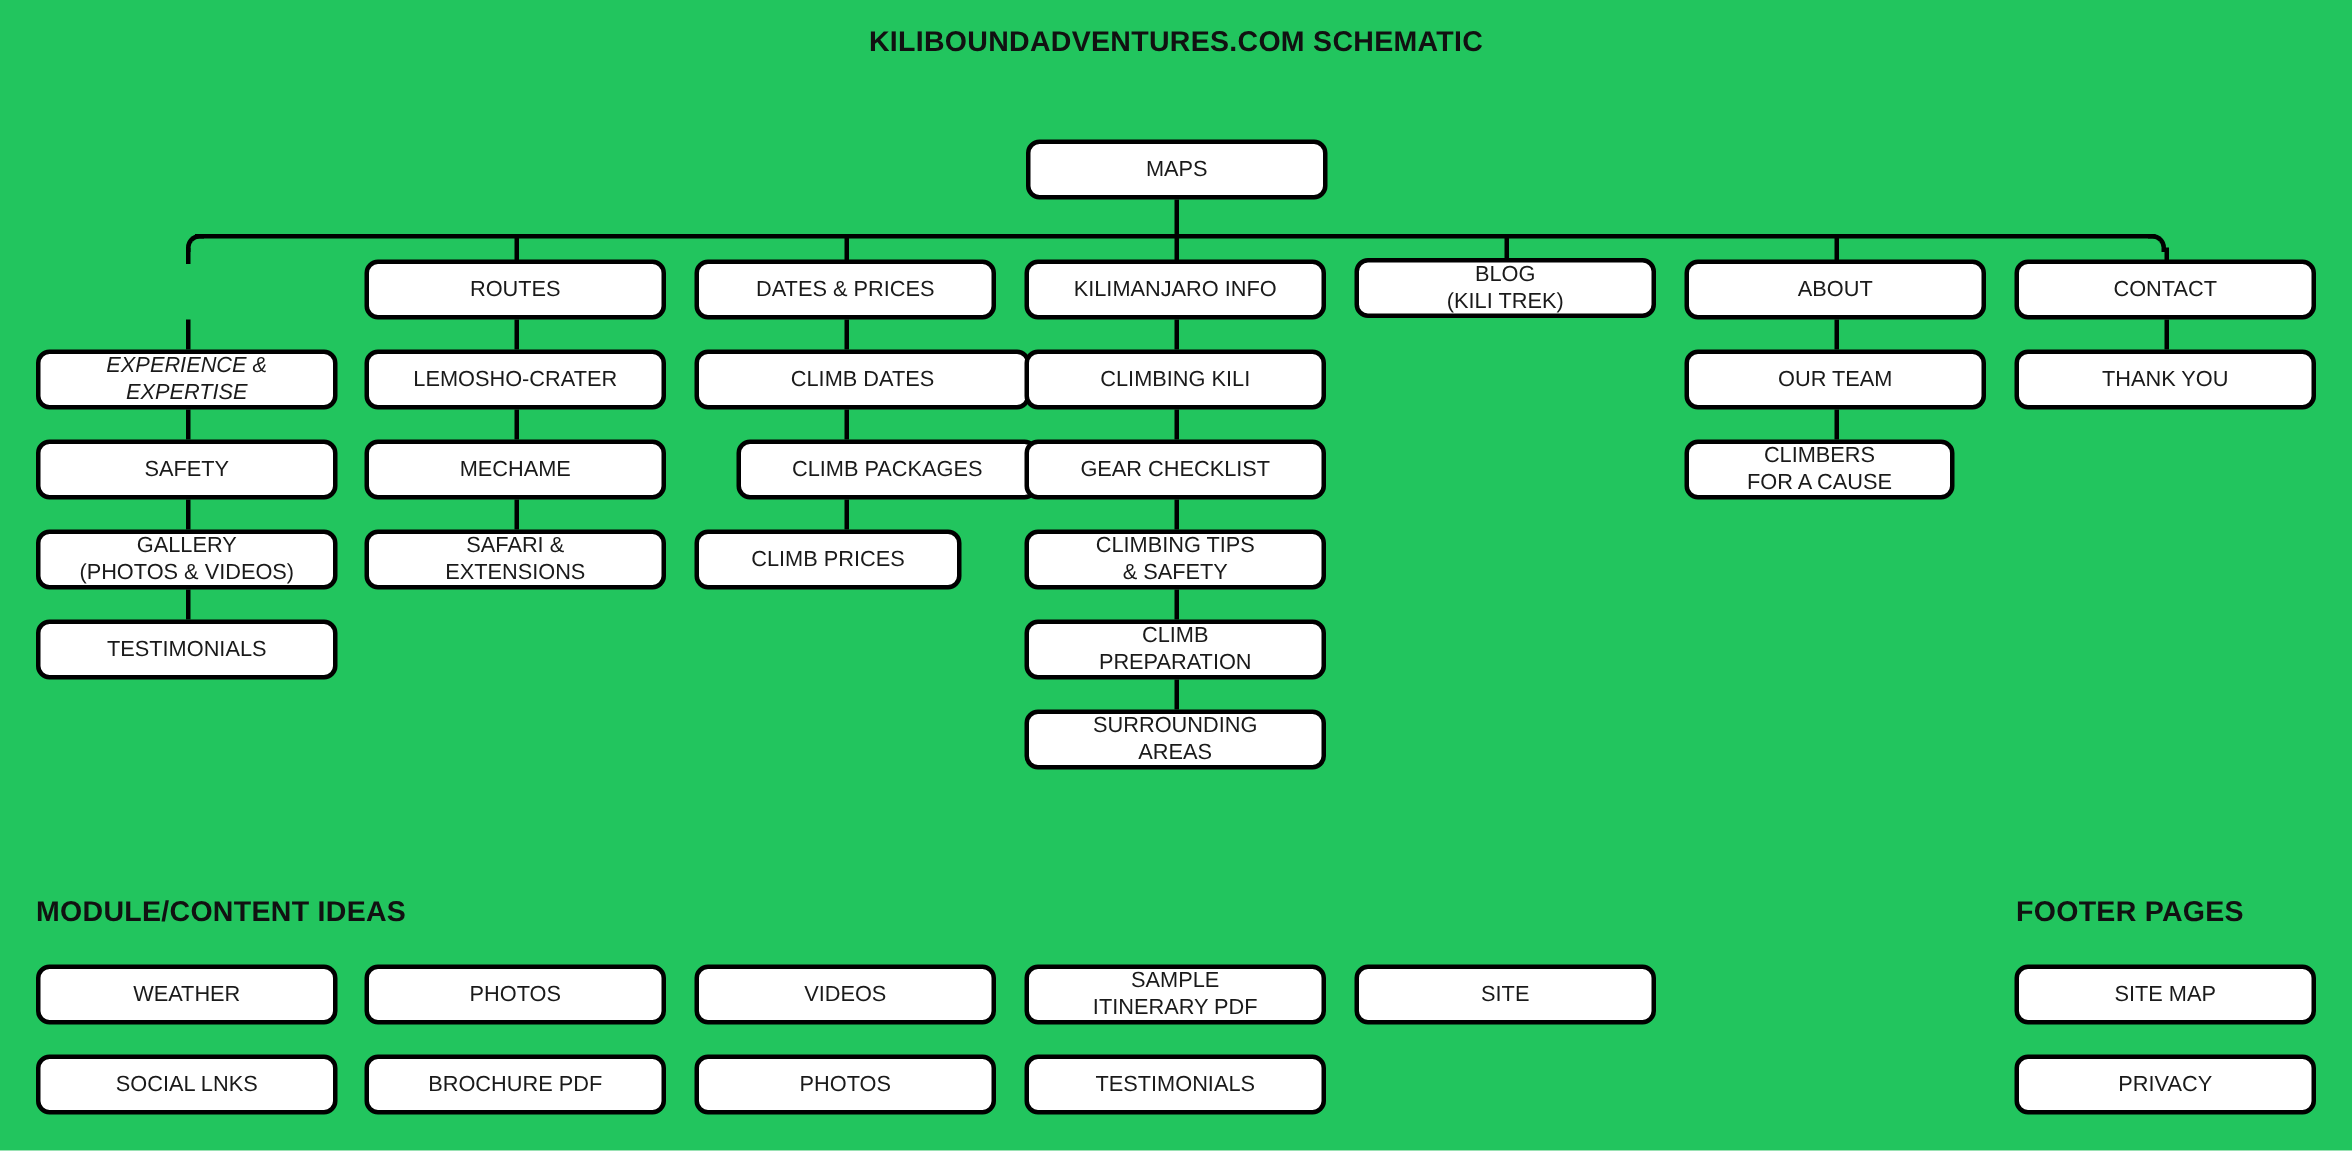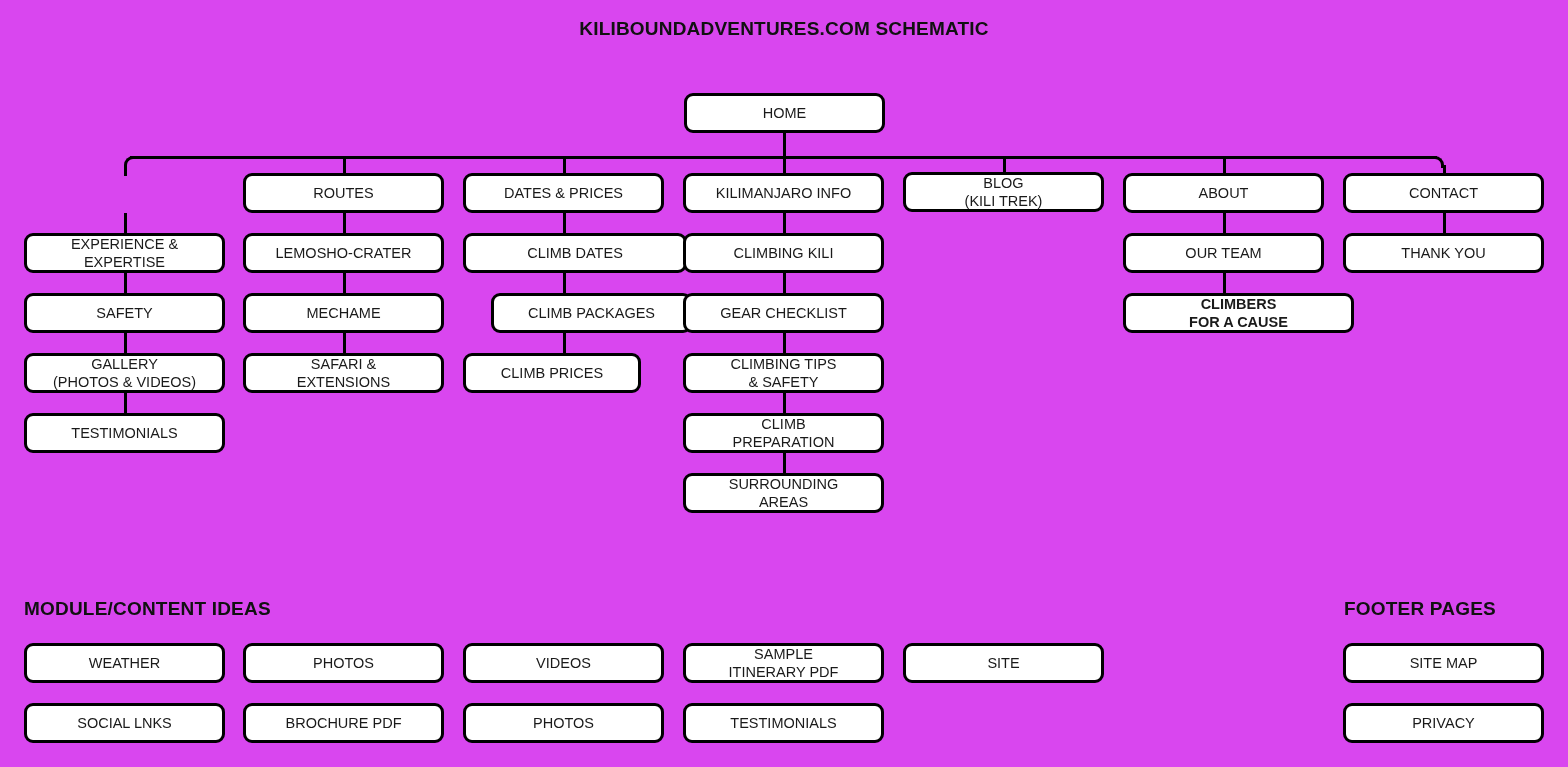--- a/index.html
+++ b/index.html
@@ -8,21 +8,21 @@
     background: #f8f8f8;
   }
   body {
     font-family: "Liberation Sans", sans-serif;
     -webkit-font-smoothing: antialiased;
   }
   #canvas {
     position: relative;
     width: 1568px;
     height: 767px;
-    background: #d946ef;
+    background: #22c55e;
     overflow: hidden;
   }
 
   
   .doc-title {
     position: absolute;
     left: 0;
     top: 18px;
     width: 1568px;
     text-align: center;
@@ -93,38 +93,38 @@
     border-top-right-radius: 9px;
   }
 </style>
 </head>
 <body>
 
 <div id="canvas">
 
   <div class="doc-title">KILIBOUNDADVENTURES.COM SCHEMATIC</div>
 
-  <div class="node" id="node-home" style="left:684px; top:93px; width:201px; height:40px;">HOME</div>
+  <div class="node" id="node-home" style="left:684px; top:93px; width:201px; height:40px;">MAPS</div>
 
   <div class="vline" style="left:783px; top:133px; width:3px; height:25px;"></div>
 
   <div class="hline" style="left:130px; top:156px; width:1307px; height:3px;"></div>
   <div class="elbow elbow-left" style="left:124px; top:156px;"></div>
   <div class="elbow elbow-right" style="left:1432px; top:156px;"></div>
 
   <div class="vline" style="left:124px; top:165px; height:11px;"></div>
   <div class="vline" style="left:343px; top:156px; height:20px;"></div>
   <div class="vline" style="left:563px; top:156px; height:20px;"></div>
   <div class="vline" style="left:783px; top:156px; height:20px;"></div>
   <div class="vline" style="left:1003px; top:156px; height:16px;"></div>
   <div class="vline" style="left:1223px; top:156px; height:20px;"></div>
   <div class="vline" style="left:1443px; top:165px; height:11px;"></div>
 
   <div class="vline" style="left:124px; top:213px; height:20px;"></div>
-  <div class="node" style="left:24px; top:233px; width:201px; height:40px;">EXPERIENCE &amp;
+  <div class="node" style="left:24px; top:233px; width:201px; height:40px;font-style:italic;">EXPERIENCE &amp;
 EXPERTISE</div>
   <div class="vline" style="left:124px; top:273px; height:20px;"></div>
   <div class="node" style="left:24px; top:293px; width:201px; height:40px;">SAFETY</div>
   <div class="vline" style="left:124px; top:333px; height:20px;"></div>
   <div class="node" style="left:24px; top:353px; width:201px; height:40px;">GALLERY
 (PHOTOS &amp; VIDEOS)</div>
   <div class="vline" style="left:124px; top:393px; height:20px;"></div>
   <div class="node" style="left:24px; top:413px; width:201px; height:40px;">TESTIMONIALS</div>
 
   <div class="node" style="left:243px; top:173px; width:201px; height:40px;">ROUTES</div>
@@ -159,21 +159,21 @@
   <div class="node" style="left:683px; top:473px; width:201px; height:40px;">SURROUNDING
 AREAS</div>
 
   <div class="node" style="left:903px; top:172px; width:201px; height:40px;">BLOG
 (KILI TREK)</div>
 
   <div class="node" style="left:1123px; top:173px; width:201px; height:40px;">ABOUT</div>
   <div class="vline" style="left:1223px; top:213px; height:20px;"></div>
   <div class="node" style="left:1123px; top:233px; width:201px; height:40px;">OUR TEAM</div>
   <div class="vline" style="left:1223px; top:273px; height:20px;"></div>
-  <div class="node" style="left:1123px; top:293px; width:231px; height:40px;font-weight:bold;">CLIMBERS
+  <div class="node" style="left:1123px; top:293px; width:180px; height:40px;">CLIMBERS
 FOR A CAUSE</div>
 
   <div class="node" style="left:1343px; top:173px; width:201px; height:40px;">CONTACT</div>
   <div class="vline" style="left:1443px; top:213px; height:20px;"></div>
   <div class="node" style="left:1343px; top:233px; width:201px; height:40px;">THANK YOU</div>
 
   <div class="section-title" id="title-modules">MODULE/CONTENT IDEAS</div>
 
   <div class="node" style="left:24px; top:643px; width:201px; height:40px;">WEATHER</div>
   <div class="node" style="left:243px; top:643px; width:201px; height:40px;">PHOTOS</div>

